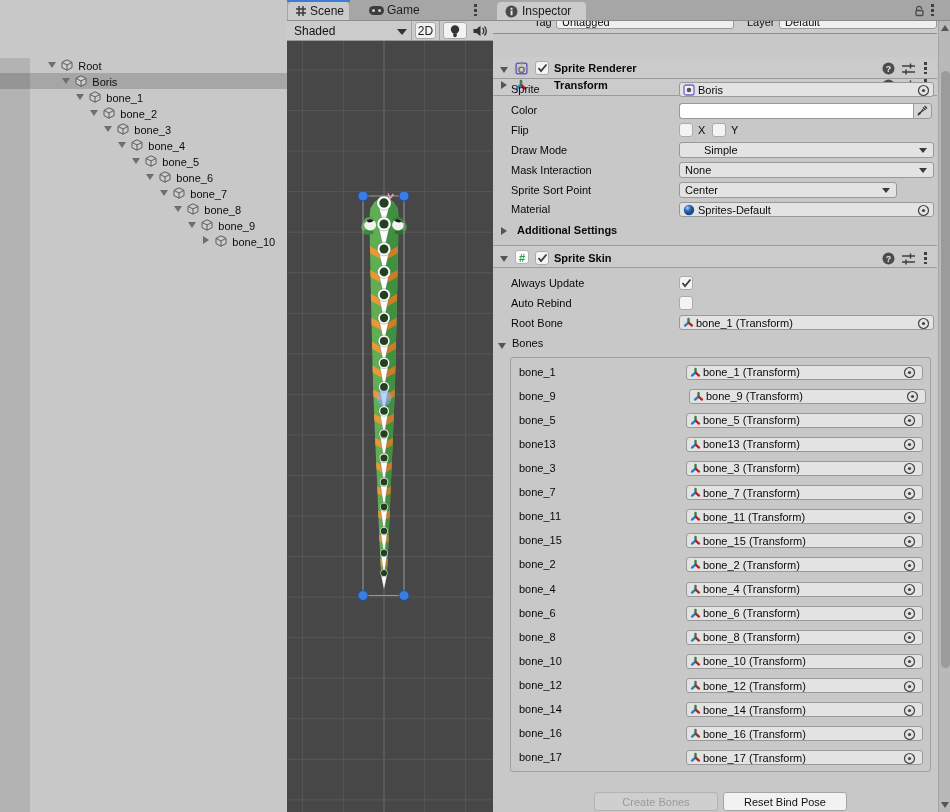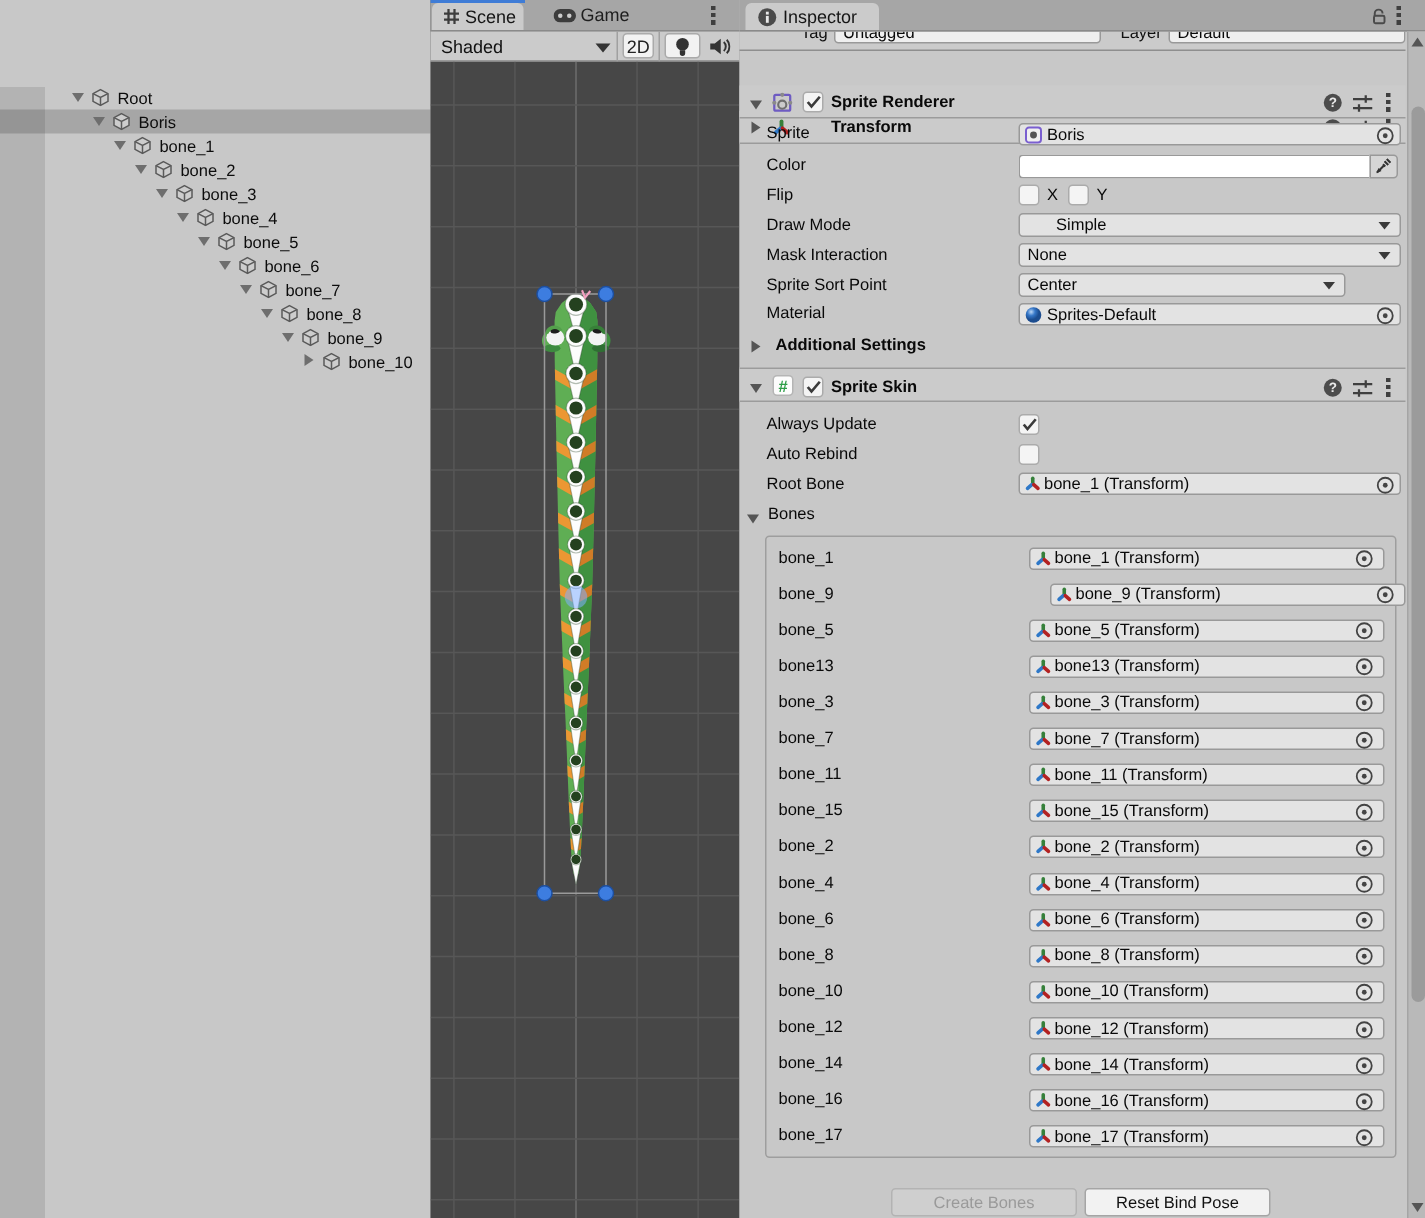--- a/index.html
+++ b/index.html
@@ -487,21 +487,21 @@
           </div>
             <span style="margin-left:2px;">bone_1 (Transform)</span>
             <div class="picker" style="right:6px;">
             <svg width="13" height="13" viewBox="0 0 13 13">
               <circle cx="6.5" cy="6.5" r="5" fill="none" stroke="#444" stroke-width="1.2"></circle>
               <circle cx="6.5" cy="6.5" r="1.6" fill="#444"></circle>
             </svg>
           </div>
         </div>
         <span class="rowlabel" style="left:26px; top:389.62px;">bone_9</span>
-        <div class="objfield" style="left:207px; top:388.62px; width:237px; height:15px;">
+        <div class="objfield" style="left:196px; top:388.62px; width:237px; height:15px;">
             <div style="margin-left:3px">
             <svg width="11" height="11" viewBox="0 0 12 12">
               <g stroke-width="2.6" stroke-linecap="round">
                 <line x1="6" y1="5.8" x2="6" y2="2" stroke="#35803a"></line>
                 <line x1="5.3" y1="6.6" x2="2.2" y2="9.3" stroke="#2e78c8"></line>
                 <line x1="6.7" y1="6.6" x2="9.8" y2="9.3" stroke="#b32222"></line>
               </g>
             </svg>
           </div>
             <span style="margin-left:2px;">bone_9 (Transform)</span>

